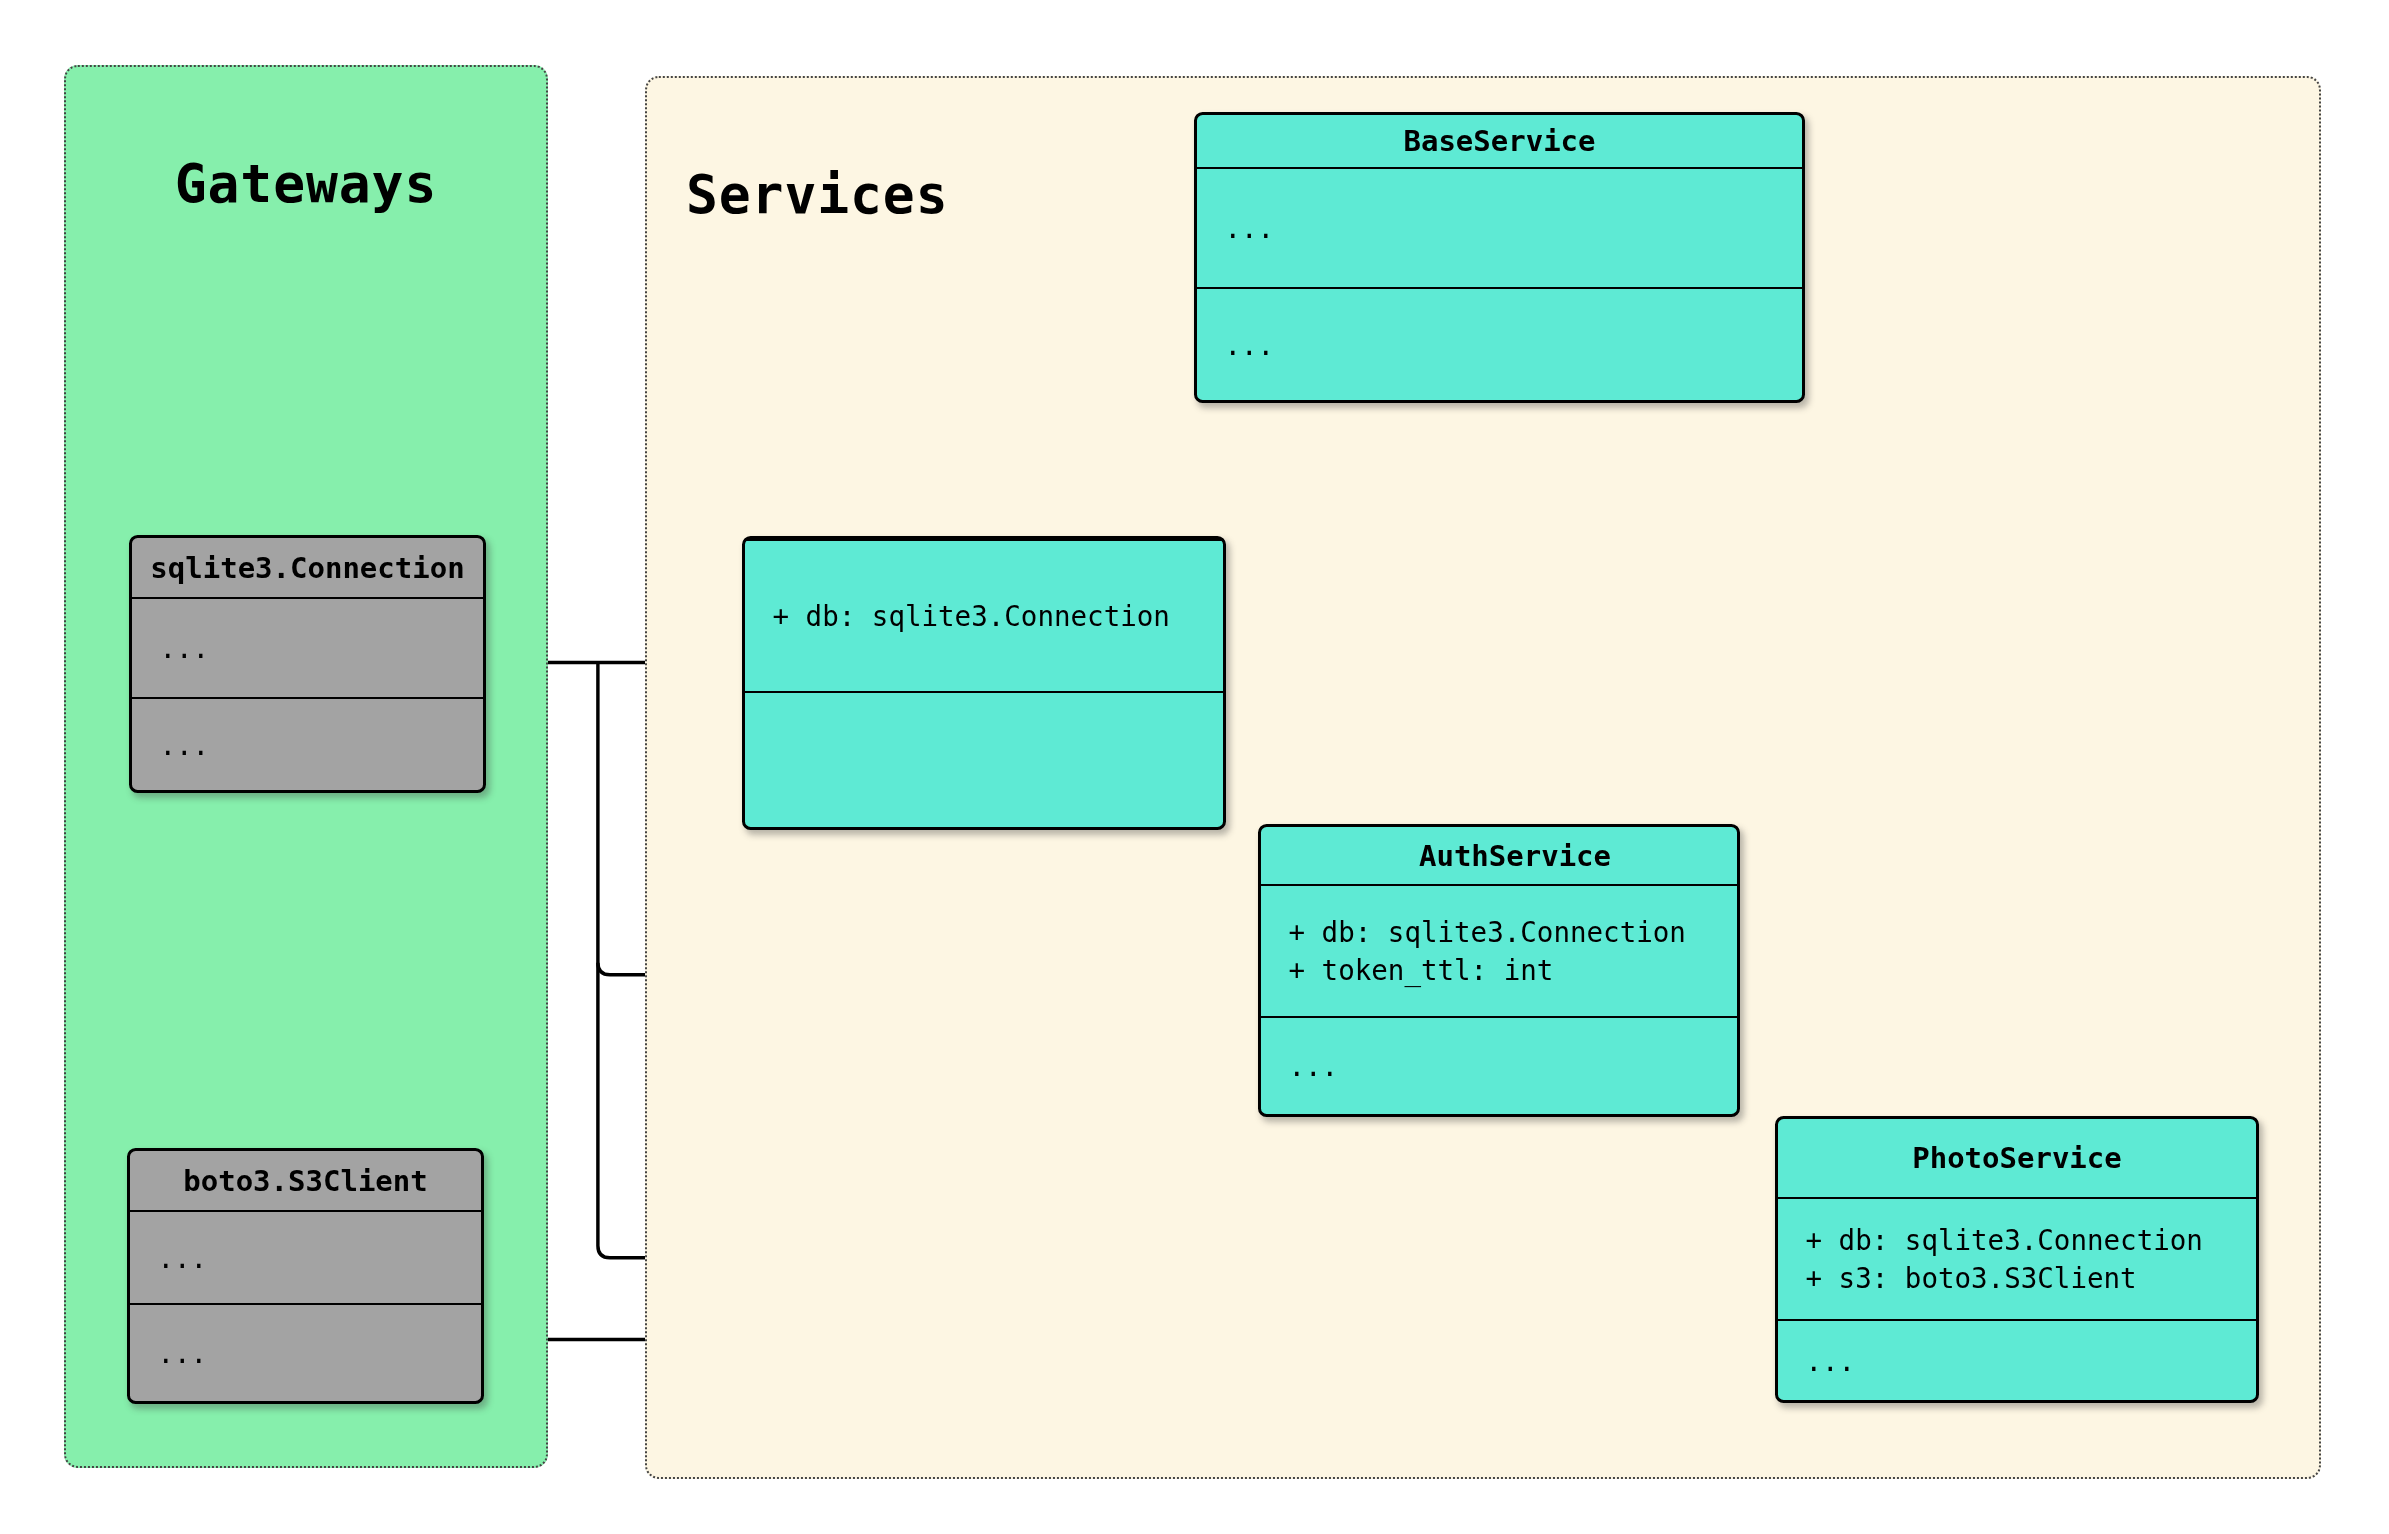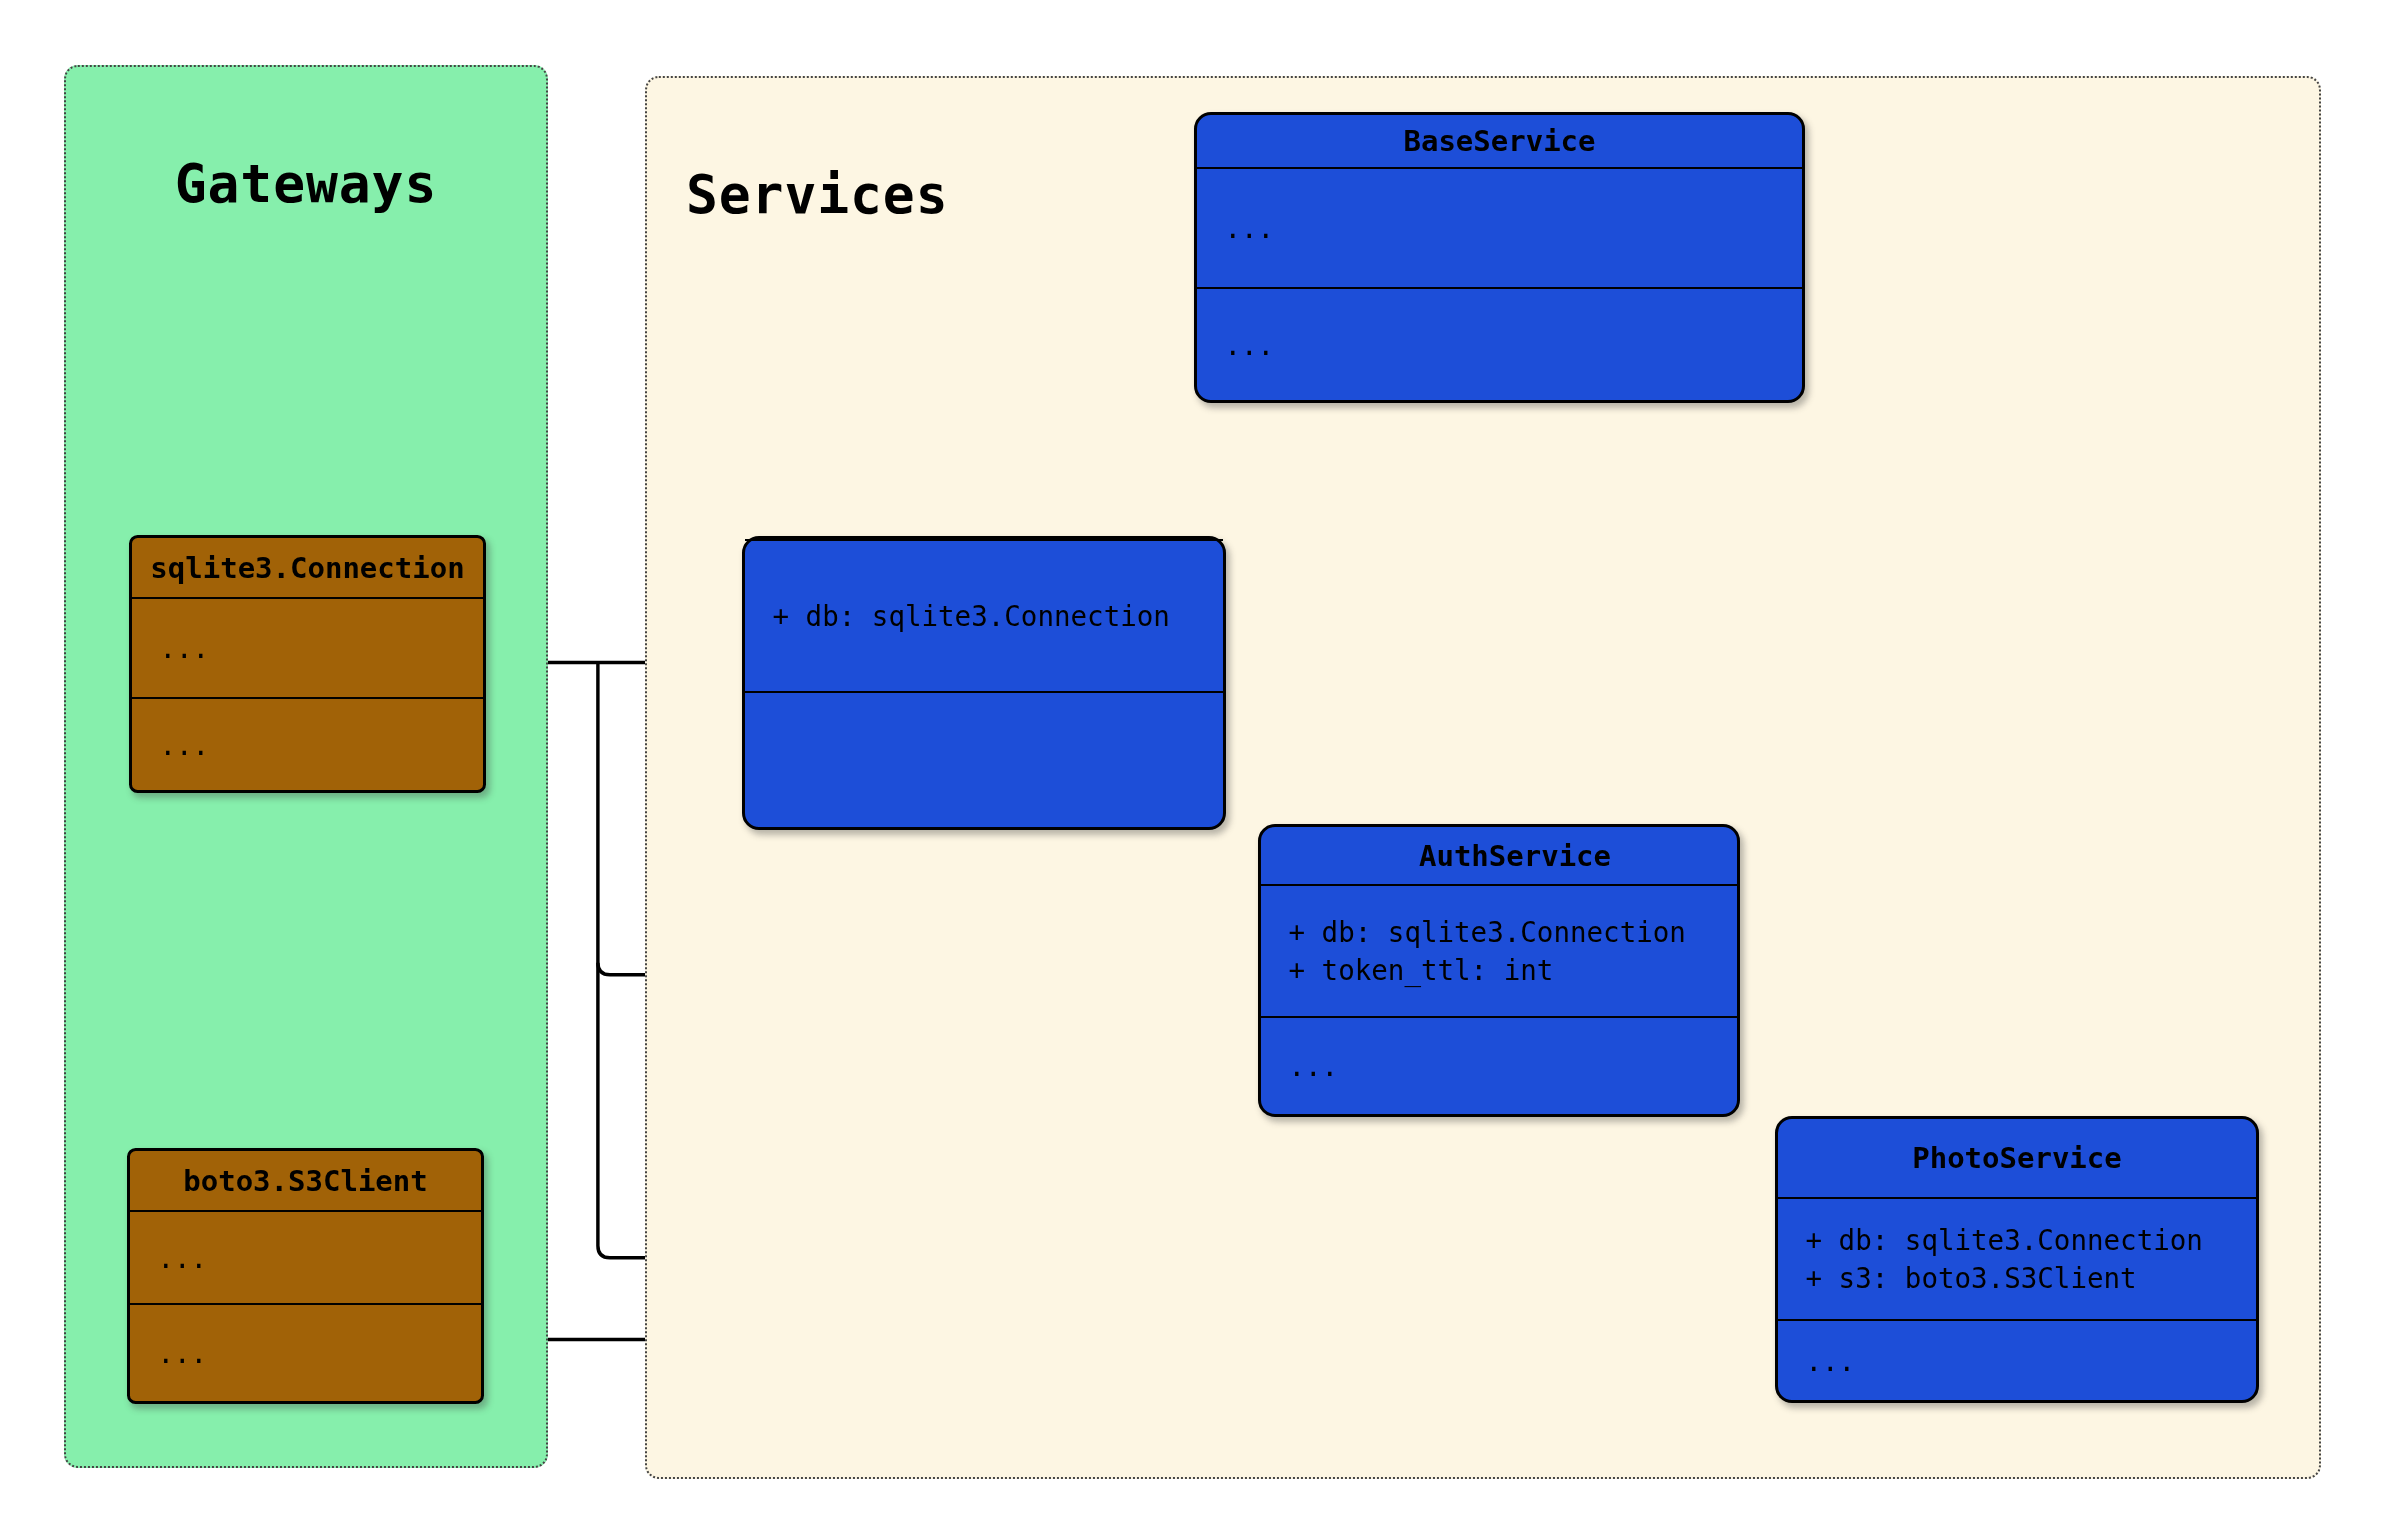--- a/index.html
+++ b/index.html
@@ -33,22 +33,22 @@
   .uml-class{
     position:absolute;
     box-sizing:border-box;
     border:3.4px solid #000;
     border-radius:8.6px;
     display:flex;
     flex-direction:column;
     box-shadow:3.4px 4.3px 6.9px rgba(60,60,60,0.35);
     color:#000;
   }
-  .uml-class.blue{background:#a16207;justify-content:space-between;}
-  .uml-class.yellow{background:#1d4ed8;border-radius:17px;}
+  .uml-class.blue{background:#a3a3a3;justify-content:space-between;}
+  .uml-class.yellow{background:#5eead4;}
   .uml-name{
     display:flex;align-items:center;justify-content:center;
     font-size:29px;font-weight:bold;
     flex:0 0 auto;
     box-sizing:border-box;
   }
   .uml-attrs,.uml-methods{
     border-top:2.6px solid #000;
     box-sizing:border-box;
     display:flex;flex-direction:column;justify-content:center;

